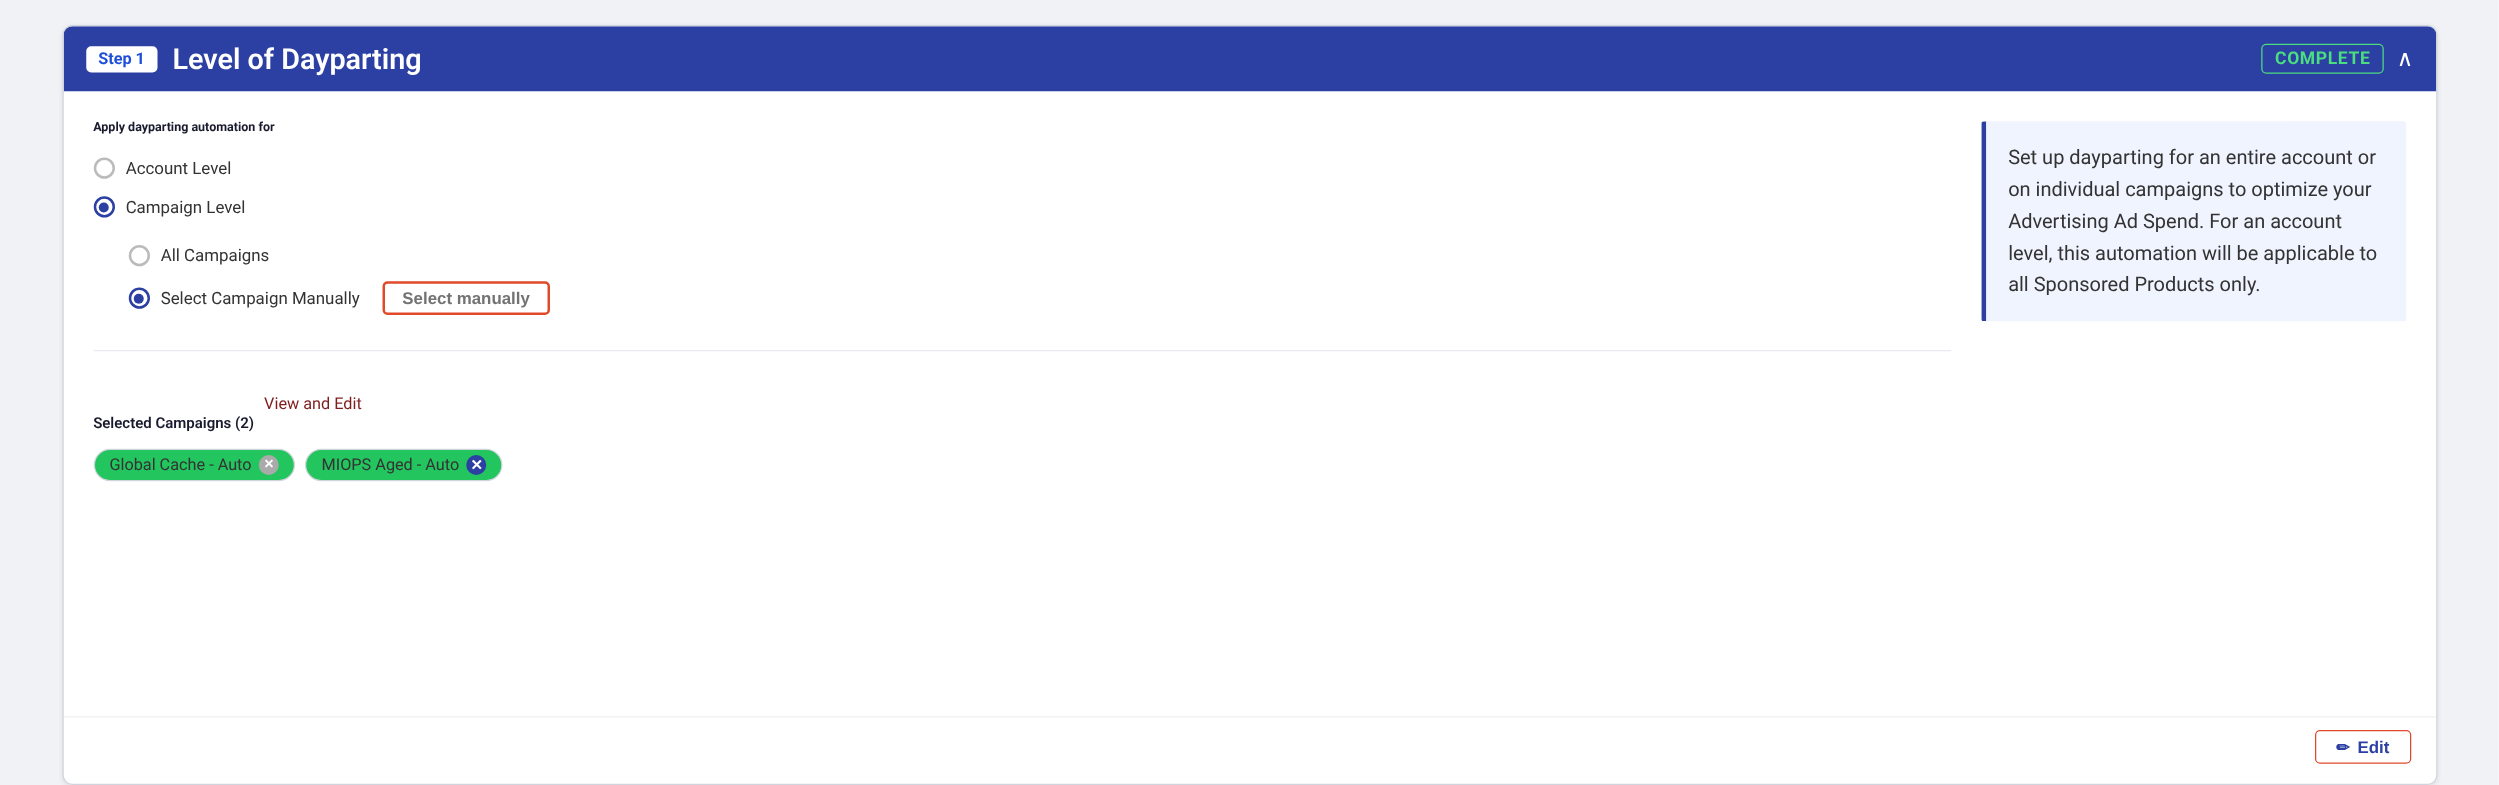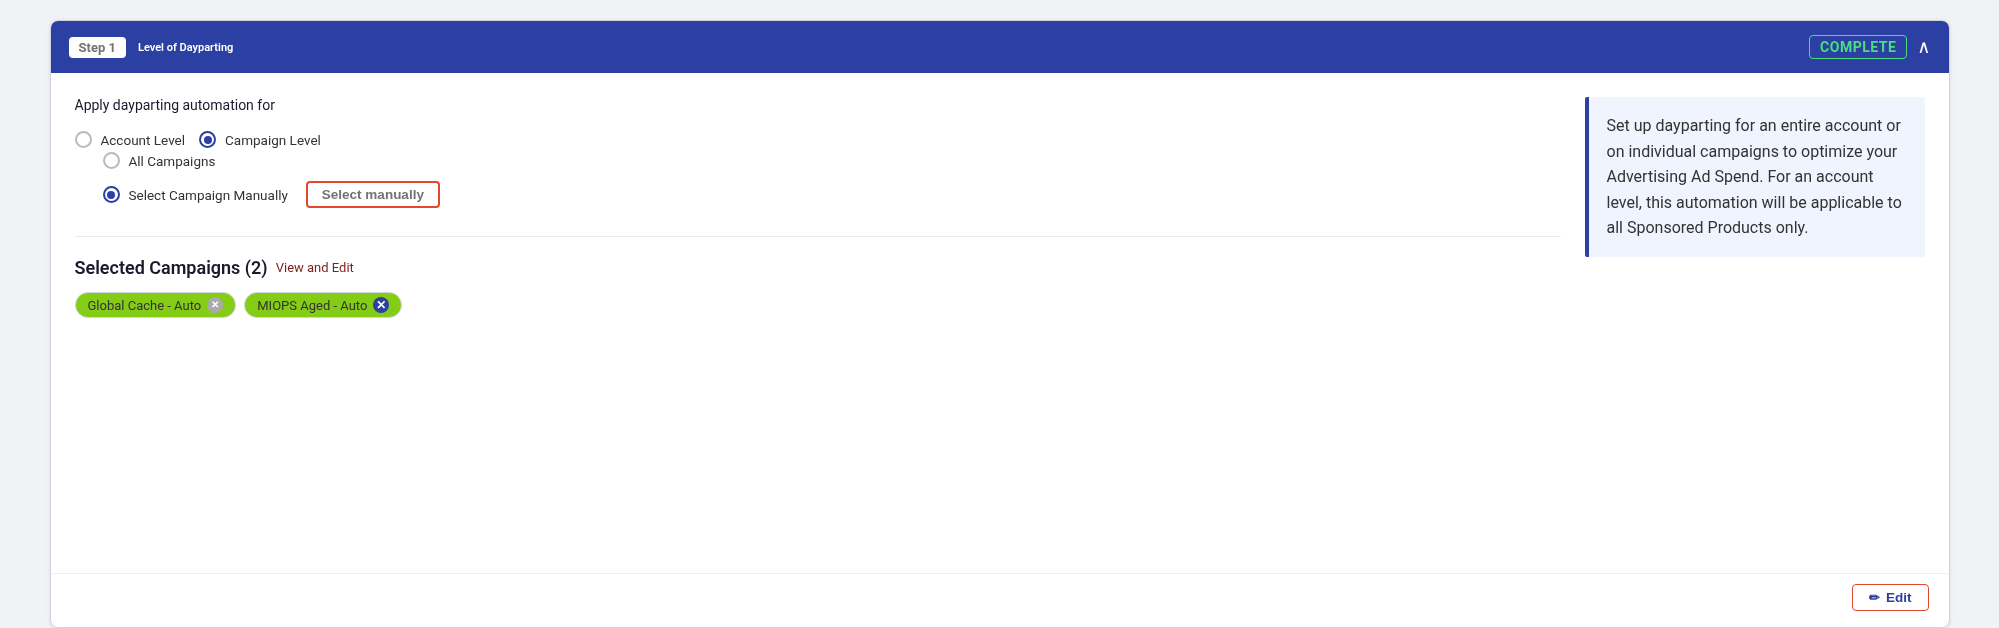--- a/index.html
+++ b/index.html
@@ -32,29 +32,29 @@
       padding: 0 18px;
       height: 52px;
     }
     .header-left {
       display: flex;
       align-items: center;
       gap: 12px;
     }
     .step-badge {
       background: #fff;
-      color: #737373;
+      color: #1d4ed8;
       font-size: 13px;
       font-weight: 700;
       padding: 3px 10px;
       border-radius: 4px;
     }
     .header-title {
       color: #fff;
-      font-size: 11px;
+      font-size: 23px;
       font-weight: 600;
     }
     .header-right {
       display: flex;
       align-items: center;
       gap: 10px;
     }
     .complete-badge {
       background: transparent;
       border: 1.5px solid #4ade80;
@@ -80,32 +80,32 @@
       padding: 24px 24px 24px 24px;
       gap: 24px;
       min-height: 500px;
     }
 
     .left-section {
       flex: 1;
     }
 
     .section-title {
-      font-size: 14px;
-      font-weight: 400;
+      font-size: 10px;
+      font-weight: 700;
       color: #1a1a2e;
       margin-bottom: 18px;
     }
 
     
     .radio-group {
       display: flex;
-      flex-direction: row;
+      flex-direction: column;
       gap: 14px;
-      margin-bottom: 4px;
+      margin-bottom: 22px;
     }
 
     .radio-item {
       display: flex;
       align-items: center;
       gap: 9px;
       cursor: pointer;
     }
     .radio-item label {
       font-size: 13.5px;
@@ -167,41 +167,42 @@
       padding-top: 20px;
       border-top: 1px solid #e8eaf0;
     }
     .selected-campaigns-header {
       display: flex;
       align-items: center;
       gap: 8px;
       margin-bottom: 14px;
     }
     .selected-campaigns-title {
-      font-size: 18px;
+      font-size: 12px;
       font-weight: 600;
       color: #1a1a2e;
+      margin-top: 30px;
     }
     .view-edit-link {
       font-size: 13px;
       color: #7f1d1d;
       cursor: pointer;
       text-decoration: none;
     }
 
     .campaign-tags {
       display: flex;
       flex-wrap: wrap;
       gap: 8px;
     }
     .campaign-tag {
       display: flex;
       align-items: flex-end;
       gap: 6px;
-      background: #84cc16;
+      background: #22c55e;
       border: 1px solid #d0d5dd;
       border-radius: 20px;
       padding: 4px 12px;
       font-size: 13px;
       color: #333;
     }
     .tag-remove {
       width: 16px;
       height: 16px;
       border-radius: 50%;

